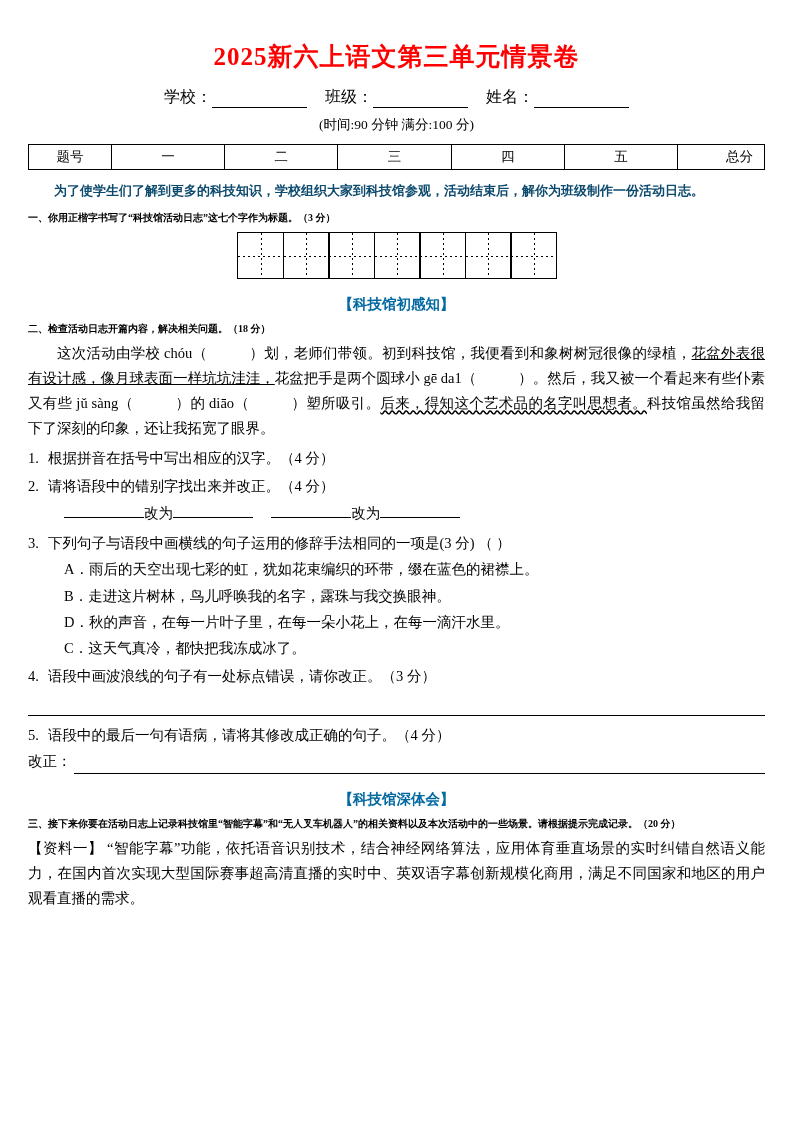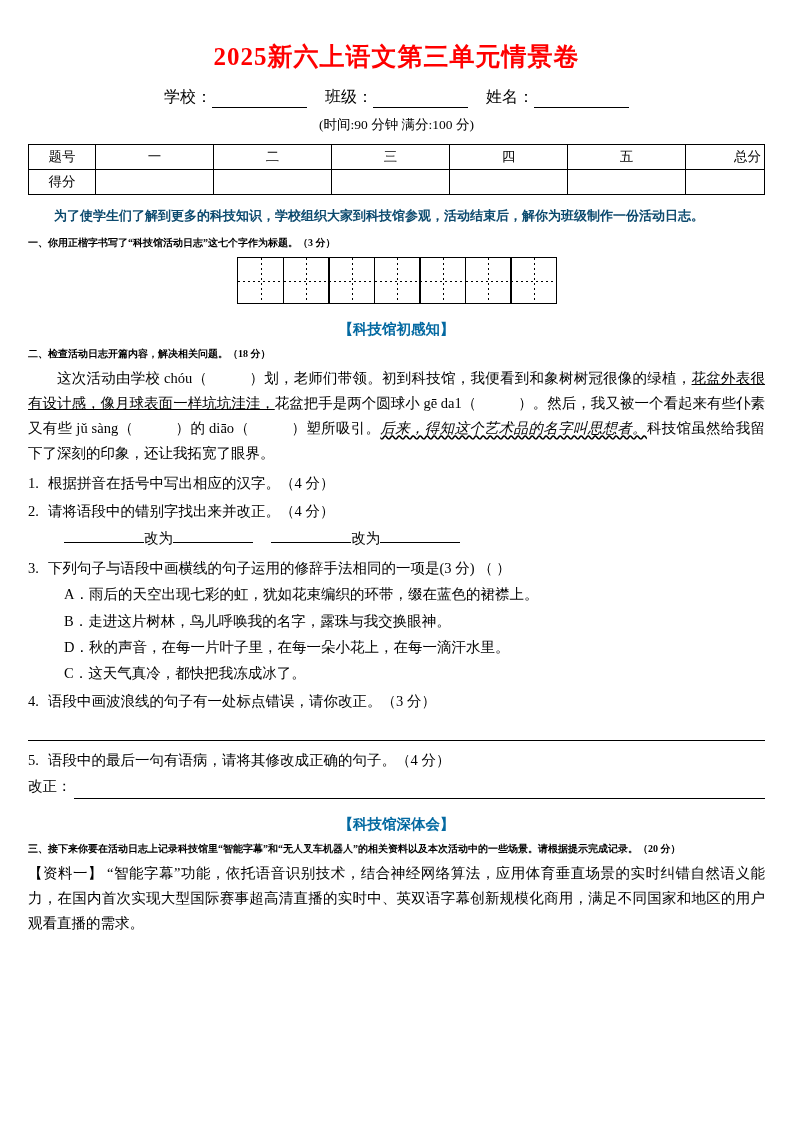--- a/index.html
+++ b/index.html
@@ -56,21 +56,21 @@
   table.scoretable {
     width: 100%;
     border-collapse: collapse;
     margin-bottom: 10px;
     font-size: 13.5px;
   }
   table.scoretable td {
     border: 1px solid #000;
     height: 20px;
     text-align: center;
-    padding: 2px 3px;
+    padding: 2px 11px;
   }
   table.scoretable td.hdr { width: 60px; }
   table.scoretable td.total { text-align: right; padding-left: 5px; width: 70px;}
   .intro {
     color: #0c4a6e;
     font-weight: bold;
     font-size: 13px;
     line-height: 1.65;
     text-indent: 2em;
     margin: 6px 0 8px 0;
@@ -121,21 +121,20 @@
     font-size: 14.5px;
     line-height: 1.72;
     margin: 3px 0;
     text-align: justify;
   }
   p.indent { text-indent: 2em; }
   .u { text-decoration: underline; }
   .wavy {
     text-decoration: underline;
     text-decoration-style: wavy;
-    font-style: italic;
   }
   .paren {
     display: inline-block;
     min-width: 42px;
   }
   ol.qlist {
     margin: 4px 0 0 0;
     padding: 0;
     list-style: none;
   }
@@ -212,29 +211,20 @@
     <tbody>
         <tr>
       <td class="hdr">题号</td>
       <td>一</td>
       <td>二</td>
       <td>三</td>
       <td>四</td>
       <td>五</td>
       <td class="total">总分</td>
     </tr>
-    <tr>
-      <td class="hdr">得分</td>
-      <td></td>
-      <td></td>
-      <td></td>
-      <td></td>
-      <td></td>
-      <td class="total"></td>
-    </tr>
   </tbody>
     </table>
 
   <div class="intro">为了使学生们了解到更多的科技知识，学校组织大家到科技馆参观，活动结束后，解你为班级制作一份活动日志。</div>
 
   <div class="qhead">一、你用正楷字书写了“科技馆活动日志”这七个字作为标题。（3 分）</div>
 
   <div class="grid-row">
     <div class="cell"></div>
     <div class="cell"></div>

